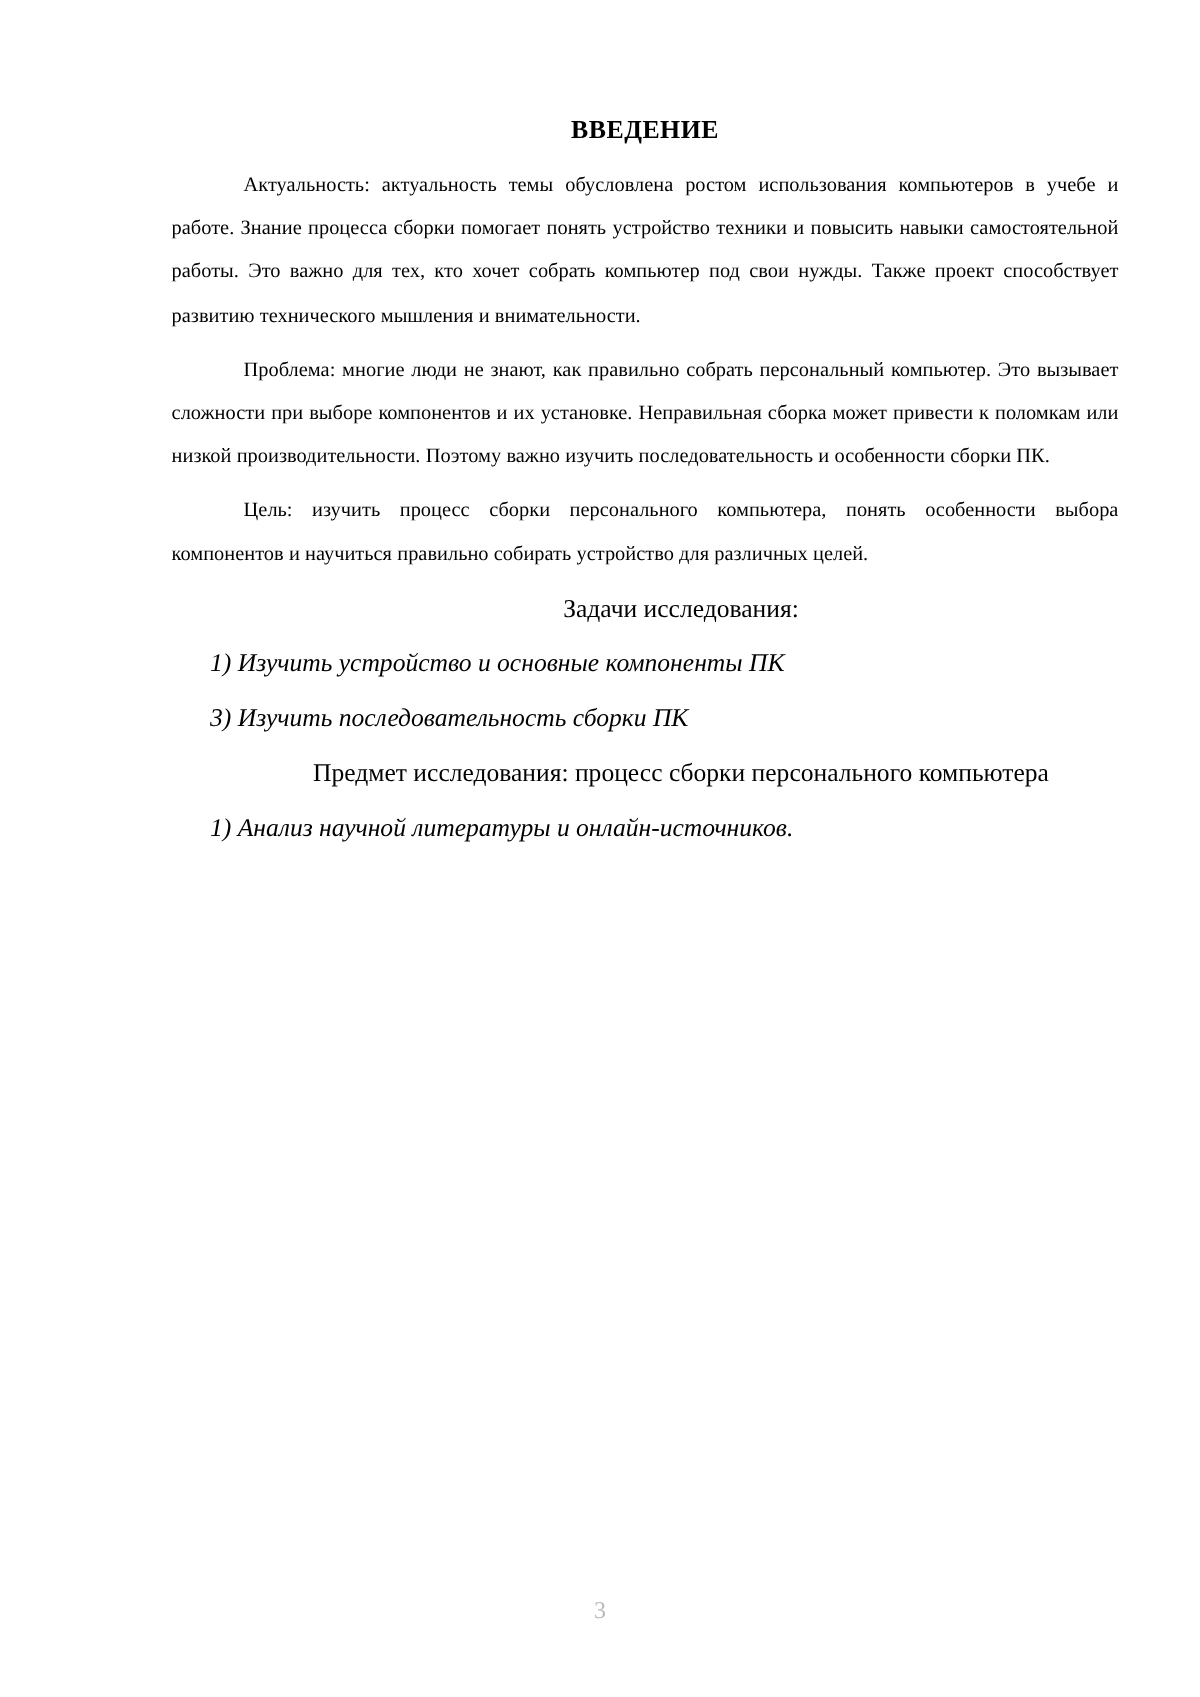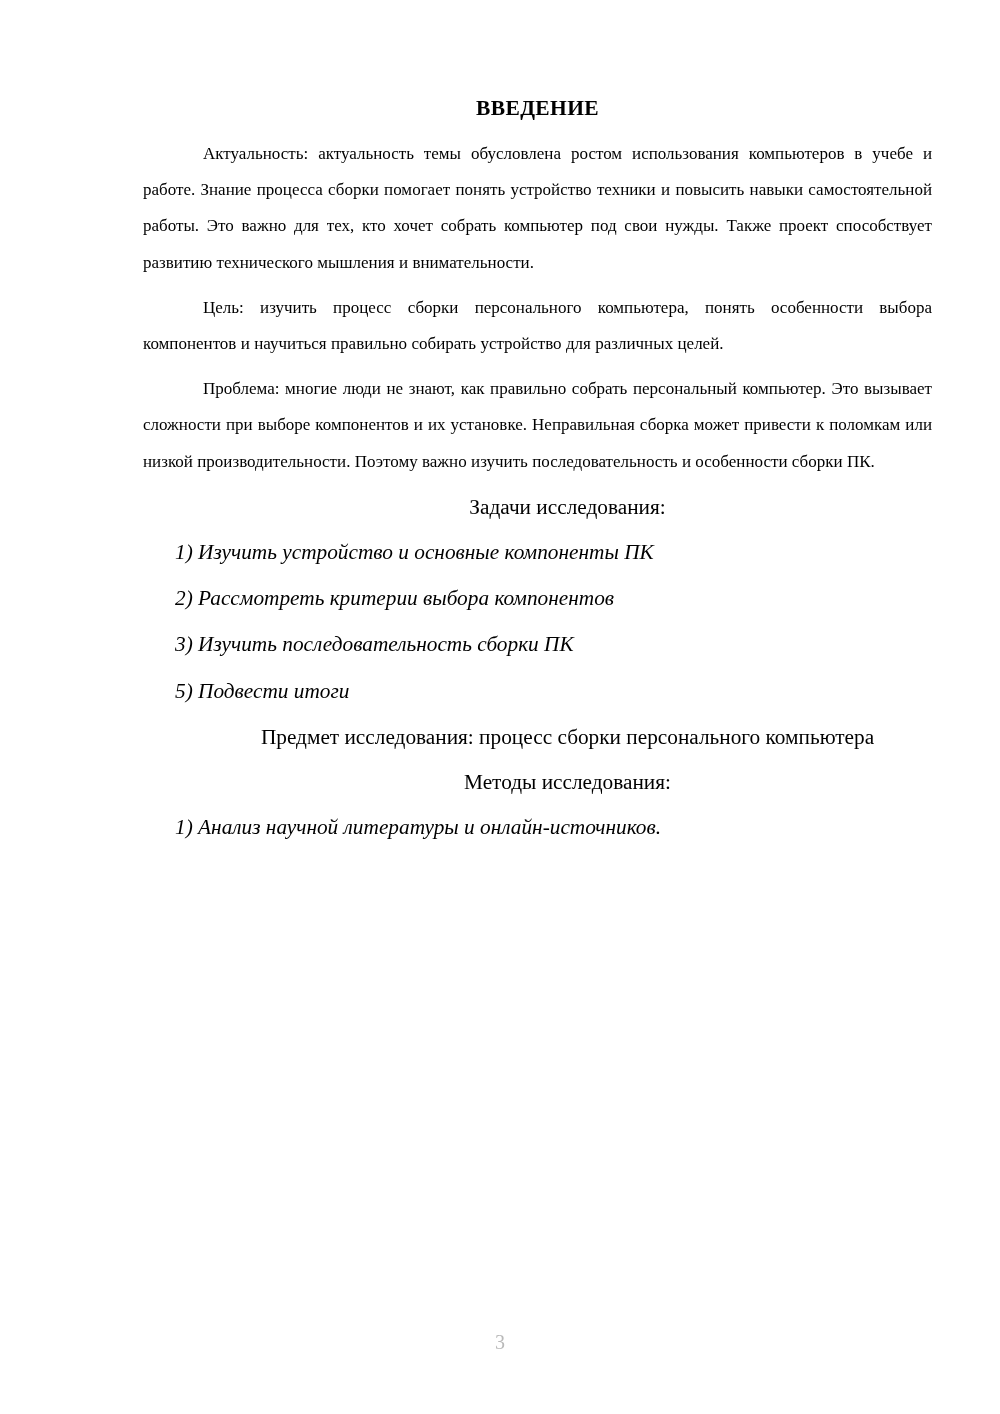--- a/index.html
+++ b/index.html
@@ -92,38 +92,35 @@
 <body>
 
 <div class="page">
 
   <div class="content">
 
     <h1 class="doc-title">ВВЕДЕНИЕ</h1>
 
     <p class="para">Актуальность: актуальность темы обусловлена ростом использования компьютеров в учебе и работе. Знание процесса сборки помогает понять устройство техники и повысить навыки самостоятельной работы. Это важно для тех, кто хочет собрать компьютер под свои нужды. Также проект способствует развитию технического мышления и внимательности.</p>
 
+    <p class="para">Проблема: многие люди не знают, как правильно собрать персональный компьютер. Это вызывает сложности при выборе компонентов и их установке. Неправильная сборка может привести к поломкам или низкой производительности. Поэтому важно изучить последовательность и особенности сборки ПК.</p>
+
     <p class="para">Цель: изучить процесс сборки персонального компьютера, понять особенности выбора компонентов и научиться правильно собирать устройство для различных целей.</p>
-
-    <p class="para">Проблема: многие люди не знают, как правильно собрать персональный компьютер. Это вызывает сложности при выборе компонентов и их установке. Неправильная сборка может привести к поломкам или низкой производительности. Поэтому важно изучить последовательность и особенности сборки ПК.</p>
 
     <p class="subhead">Задачи исследования:</p>
 
     <ul class="list">
       <li class="list-item">1) Изучить устройство и основные компоненты ПК</li>
-      <li class="list-item">2) Рассмотреть критерии выбора компонентов</li>
       <li class="list-item">3) Изучить последовательность сборки ПК</li>
-      <li class="list-item">5) Подвести итоги</li>
     </ul>
 
 
     <p class="subhead">Предмет исследования: процесс сборки персонального компьютера</p>
 
 
-    <p class="subhead">Методы исследования:</p>
 
     <ul class="list">
       <li class="list-item">1) Анализ научной литературы и онлайн-источников.</li>
     </ul>
 
   </div>
 
   <div class="page-number">3</div>
 
 </div>

